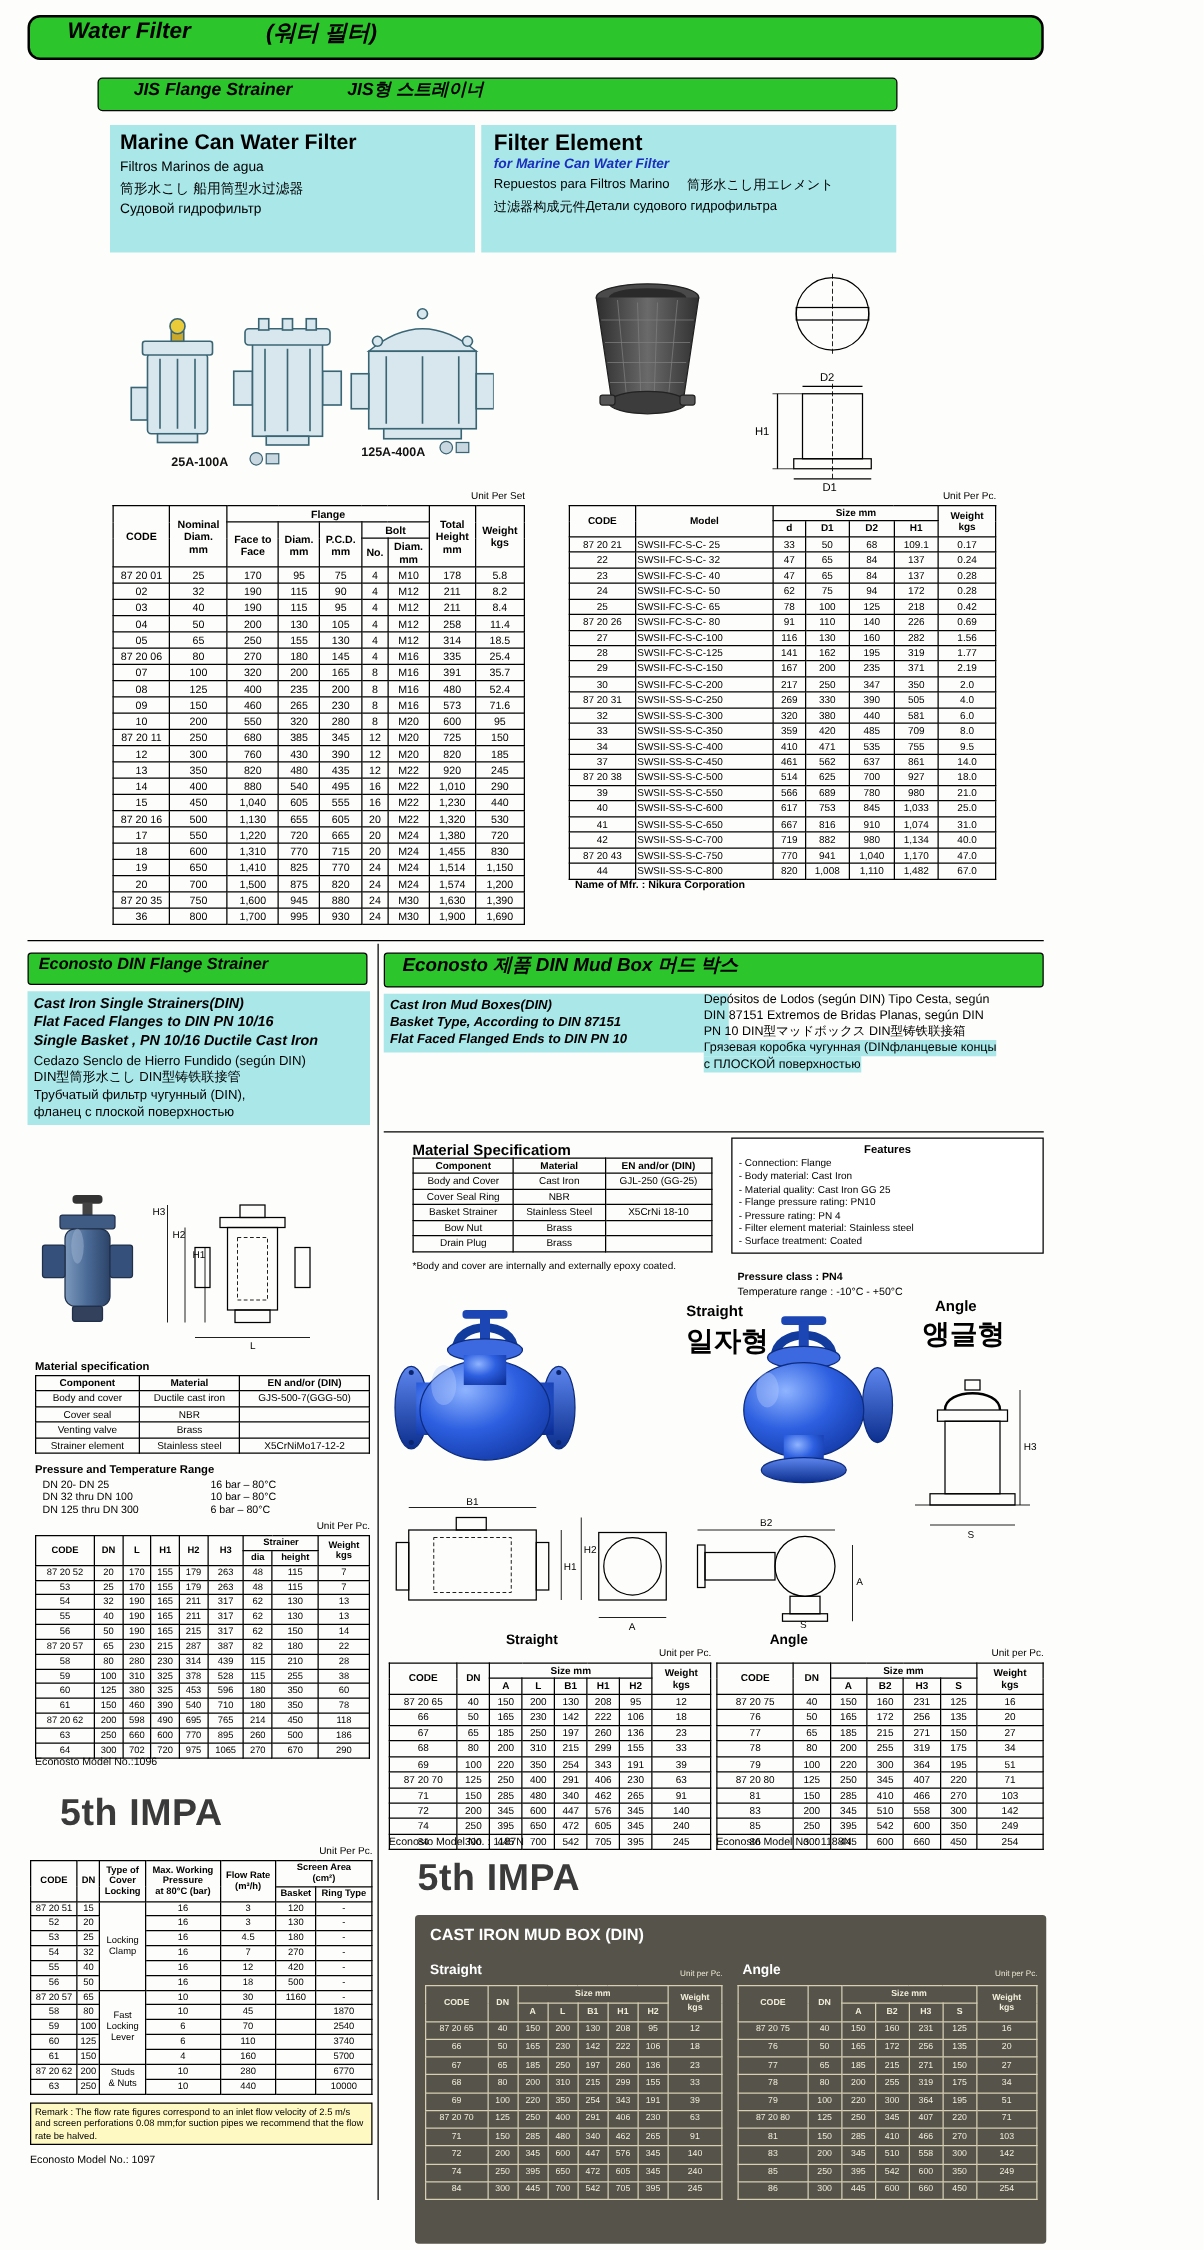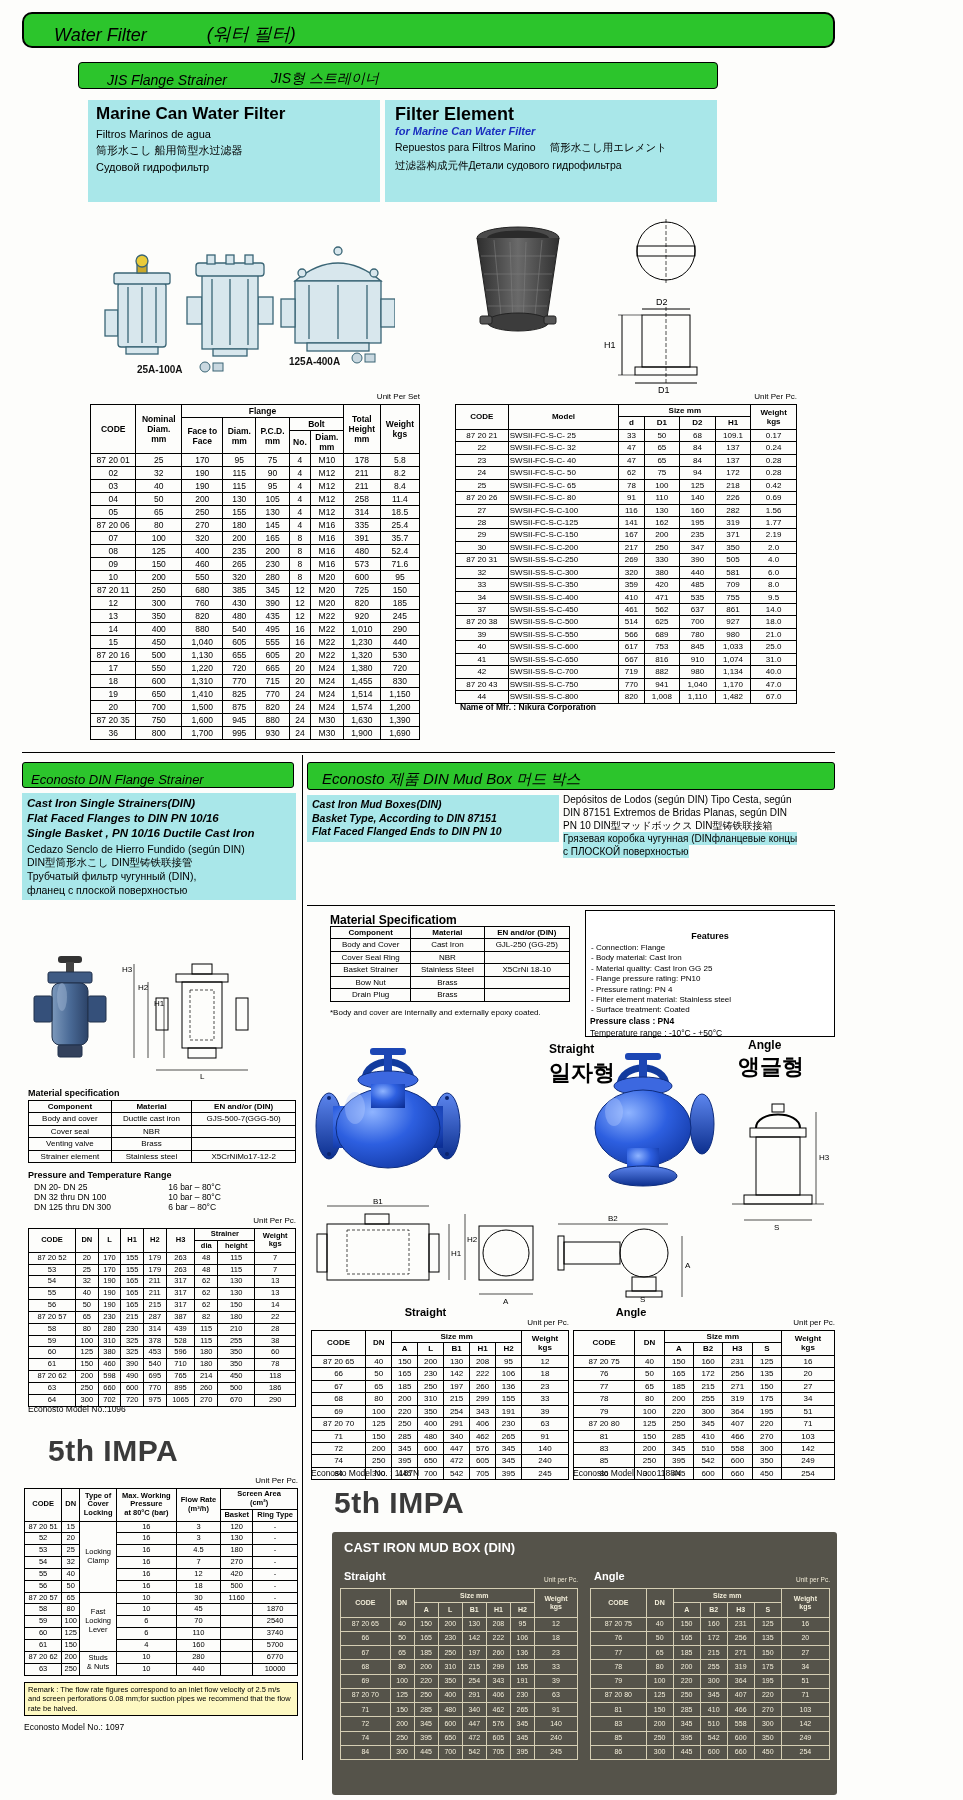--- a/index.html
+++ b/index.html
@@ -1,36 +1,36 @@
 <!DOCTYPE html>
 <html><head>
 <meta charset="utf-8">
 <style>
   *{box-sizing:border-box;margin:0;padding:0}
   html,body{background:#ffffff}
   .sheet{position:relative;width:963px;height:1800px;background:#fdfdfb;font-family:"Liberation Sans",sans-serif;color:#000;overflow:hidden}
   .abs{position:absolute}
-  .greenbar{background:#2cc52c;border:1px solid #000;display:flex;align-items:flex-end;font-weight:normal;font-style:italic}
+  .greenbar{background:#2cc52c;border:1px solid #000;display:flex;align-items:flex-start;font-weight:bold;font-style:italic}
   .cyanbox{background:#a9e7e9}
   .bi{font-weight:bold;font-style:italic}
   .tblc table{width:100%;border-collapse:collapse}
   .tblc th,.tblc td{border:1px solid #000;padding:1px 1px;text-align:center;vertical-align:middle;white-space:pre-line;line-height:1.18;font-weight:normal}
   .tblc th{font-weight:bold}
   .tblc td:first-child{white-space:nowrap}
   .tblc .gsep td{border-top:1.6px solid #000}
   .modelcol td:nth-child(2){text-align:left;white-space:nowrap}
   .noborder th,.noborder td{border:none;text-align:left;padding:0 8px 0 0}
   .darkpanel{background:#55534a;border-radius:3px}
   .darktbl th,.darktbl td{border-color:#d6cfb4;color:#f3eeda;padding:2.5px 1px}
   .darktbl .gsep td{border-top:1.6px solid #d6cfb4}
   .unit{font-size:8px;text-align:right}
   .impa{font-size:30px;font-weight:bold;color:#3a3a3a;letter-spacing:.5px}
   .li{line-height:1.3}
   .hl{background:#a9e7e9;display:inline-block}
-  .featbox{border:1px solid #000;padding:20px 5px;font-size:8px;background:#fff}
+  .featbox{border:1px solid #000;padding:3px 5px;font-size:8px;background:#fff}
   .remarkbox{border:1px solid #000;padding:2px 3px;font-size:7.5px;line-height:1.25;background:#fef9c3}
   .caption{font-weight:bold;font-size:11px;text-align:center}
 </style>
 </head>
 <body>
 
 <div class="sheet">
 
   <div class="abs greenbar" style="left:22px;top:12px;width:813px;height:36px;border:2px solid #000;border-radius:10px;font-size:18px;padding-left:30px">
     <span>Water Filter</span>
@@ -675,21 +675,21 @@
         <div class="li">Single Basket , PN 10/16  Ductile Cast Iron</div>
       </div>
     <div style="font-size:10.5px;margin-top:2px">
         <div class="li">Cedazo Senclo de Hierro Fundido (según DIN)</div>
         <div class="li">DIN型筒形水こし DIN型铸铁联接管</div>
         <div class="li">Трубчатый фильтр чугунный (DIN),</div>
         <div class="li">фланец с плоской поверхностью</div>
       </div>
   </div>
 
-  <div class="abs cyanbox" style="left:307px;top:795px;width:252px;padding:3px 5px">
+  <div class="abs cyanbox" style="left:307px;top:795px;width:276px;padding:3px 5px">
     <div class="bi" style="font-size:10.5px">
         <div class="li">Cast Iron Mud Boxes(DIN)</div>
         <div class="li">Basket Type, According to DIN 87151</div>
         <div class="li">Flat Faced Flanged Ends to DIN PN 10</div>
       </div>
   </div>
   <div class="abs" style="left:563px;top:793px;width:272px;font-size:10px"><div class="li">Depósitos de Lodos (según DIN) Tipo Cesta, según</div><div class="li">DIN 87151 Extremos de Bridas Planas, según DIN</div><div class="li">PN 10   DIN型マッドボックス   DIN型铸铁联接箱</div><div class="li hl">Грязевая коробка чугунная (DINфланцевые концы</div><div class="li hl">с ПЛОСКОЙ поверхностью</div></div>
 
   <div class="abs" style="left:307px;top:905px;width:528px;border-top:1px solid #000"></div>
 

